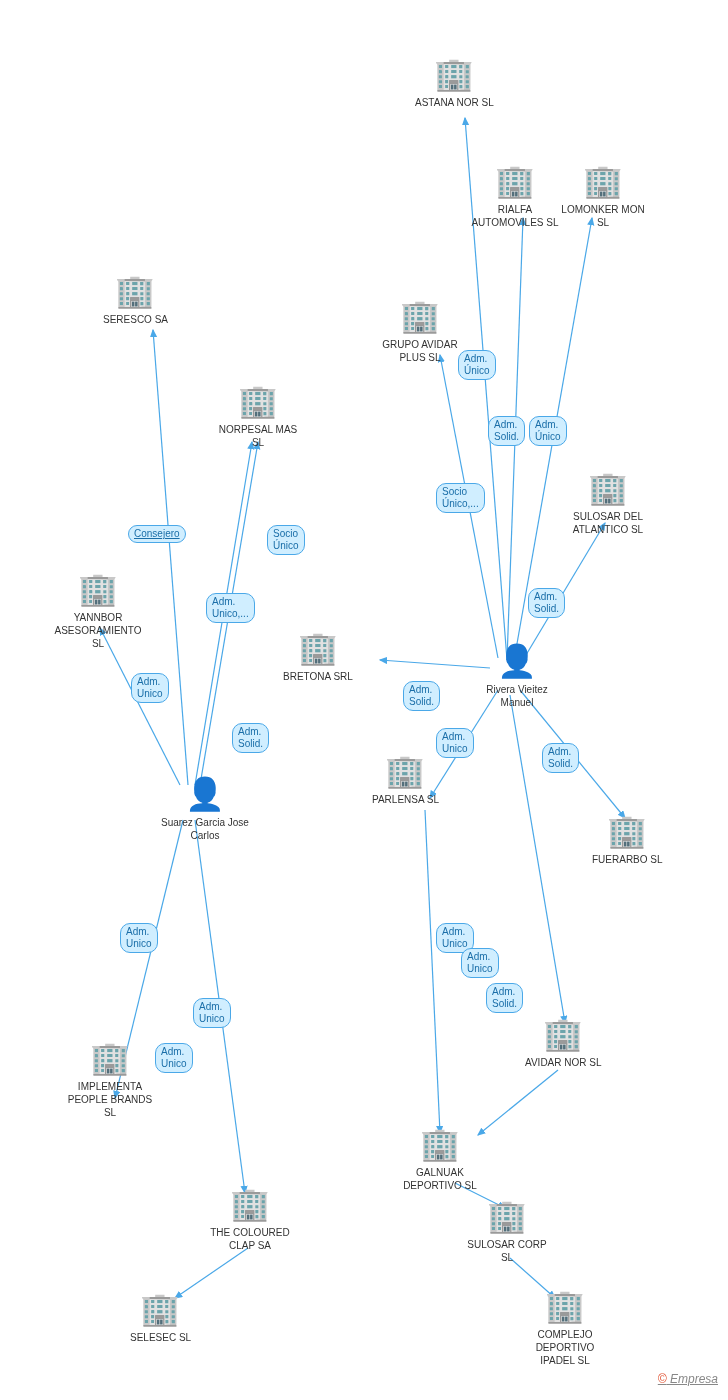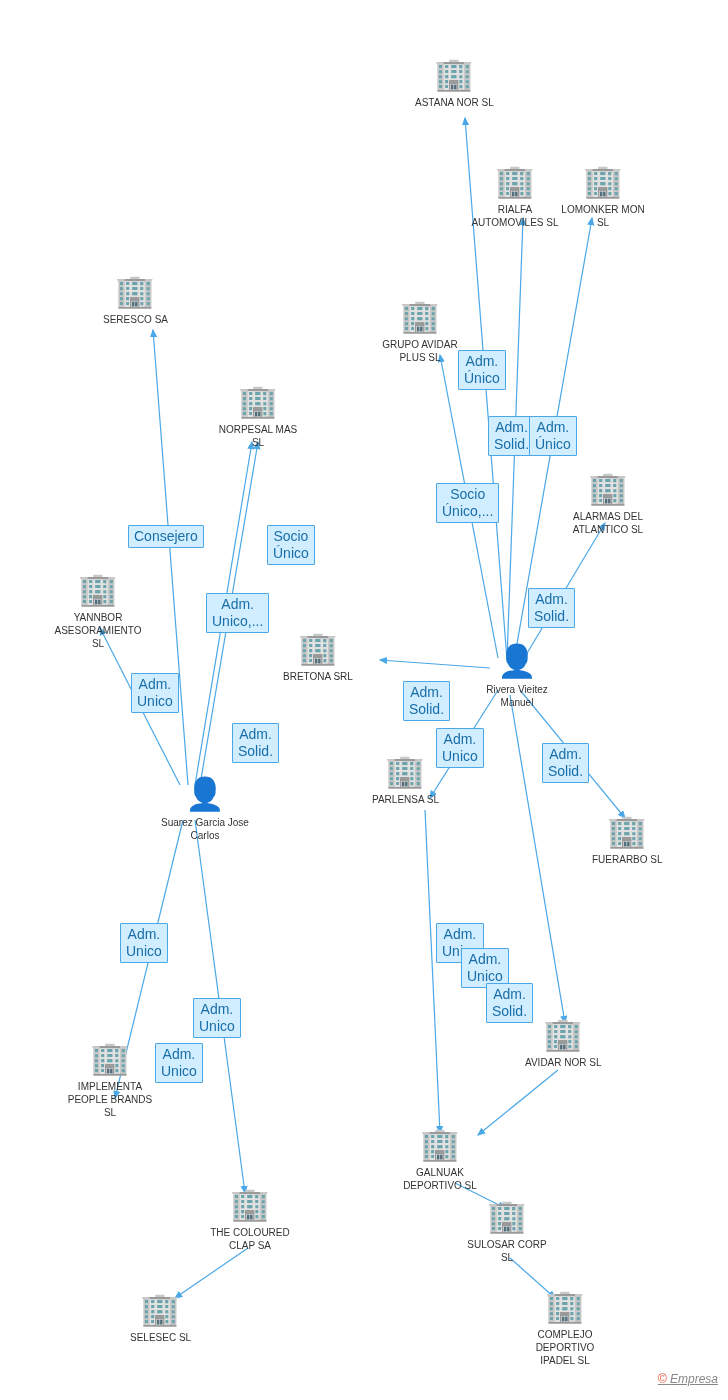--- a/index.html
+++ b/index.html
@@ -48,25 +48,24 @@
       font-size: 10px;
       color: #333;
       margin-top: 6px;
       line-height: 1.3;
       max-width: 90px;
     }
     .role-badge {
       position: absolute;
       background: #d0eeff;
       border: 1.5px solid #4aa8e8;
-      border-radius: 1px;
+      border-radius: 10px;
       color: #1a6ea8;
-      font-size: 14px;
+      font-size: 10px;
       padding: 2px 5px;
-      text-align: center;
       line-height: 1.2;
       white-space: pre-line;
     }
     .watermark {
       position: absolute;
       bottom: 4px;
       right: 10px;
       font-size: 12px;
       color: #888;
       font-style: italic;
@@ -141,21 +140,21 @@
     <div class="node-label">LOMONKER MON SL</div>
   </div>
 
   <div class="node" style="left:375px;top:300px;">
     <div class="building-icon">🏢</div>
     <div class="node-label">GRUPO AVIDAR PLUS SL</div>
   </div>
 
   <div class="node" style="left:563px;top:472px;">
     <div class="building-icon">🏢</div>
-    <div class="node-label">ALARMAS DEL ATLANTICO SL</div>
+    <div class="node-label">SULOSAR DEL ATLANTICO SL</div>
   </div>
 
   <div class="node" style="left:103px;top:275px;">
     <div class="building-icon">🏢</div>
     <div class="node-label">SERESCO SA</div>
   </div>
 
   <div class="node" style="left:213px;top:385px;">
     <div class="building-icon">🏢</div>
     <div class="node-label">NORPESAL MAS SL</div>
@@ -224,21 +223,21 @@
   <div class="node" style="left:130px;top:1293px;">
     <div class="building-icon">🏢</div>
     <div class="node-label">SELESEC SL</div>
   </div>
 
   <div class="role-badge" style="left:458px;top:350px;">Adm.<br>Único</div>
   <div class="role-badge" style="left:488px;top:416px;">Adm.<br>Solid.</div>
   <div class="role-badge" style="left:529px;top:416px;">Adm.<br>Único</div>
   <div class="role-badge" style="left:436px;top:483px;">Socio<br>Único,...</div>
   <div class="role-badge" style="left:528px;top:588px;">Adm.<br>Solid.</div>
-  <div class="role-badge" style="left:128px;top:525px;">Consejero</div>
+  <div class="role-badge" style="left:128px;top:525px;text-decoration:underline;">Consejero</div>
   <div class="role-badge" style="left:267px;top:525px;">Socio<br>Único</div>
   <div class="role-badge" style="left:206px;top:593px;">Adm.<br>Unico,...</div>
   <div class="role-badge" style="left:131px;top:673px;">Adm.<br>Unico</div>
   <div class="role-badge" style="left:232px;top:723px;">Adm.<br>Solid.</div>
   <div class="role-badge" style="left:403px;top:681px;">Adm.<br>Solid.</div>
   <div class="role-badge" style="left:436px;top:728px;">Adm.<br>Unico</div>
   <div class="role-badge" style="left:542px;top:743px;">Adm.<br>Solid.</div>
   <div class="role-badge" style="left:436px;top:923px;">Adm.<br>Unico</div>
   <div class="role-badge" style="left:461px;top:948px;">Adm.<br>Unico</div>
   <div class="role-badge" style="left:486px;top:983px;">Adm.<br>Solid.</div>

